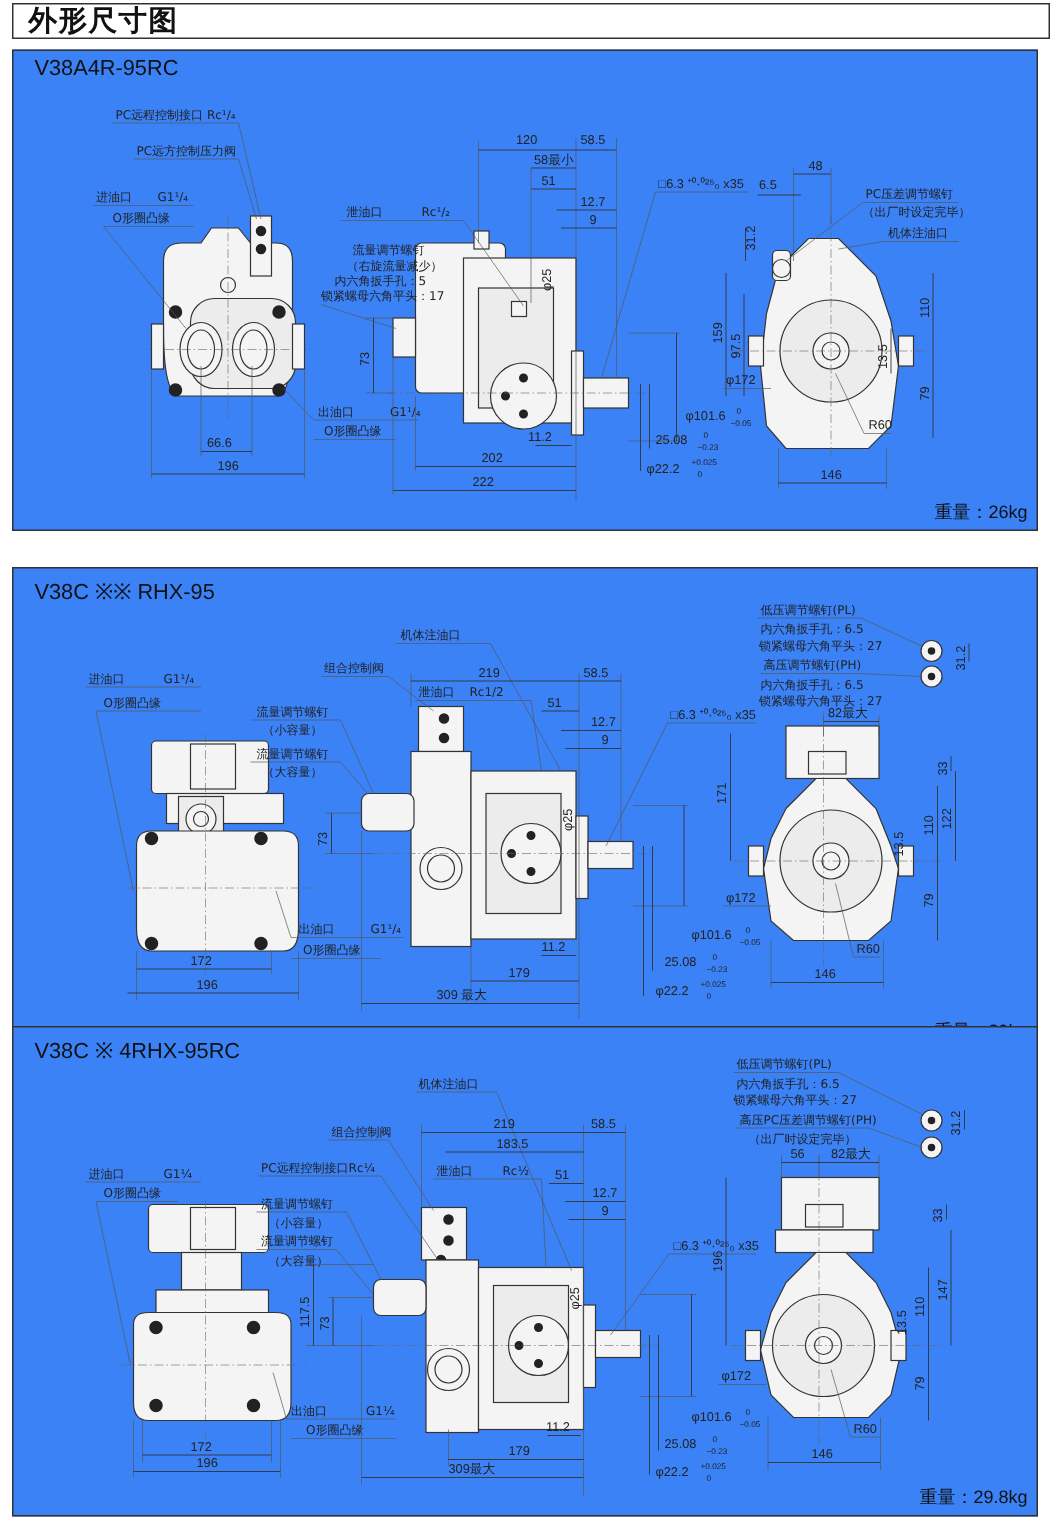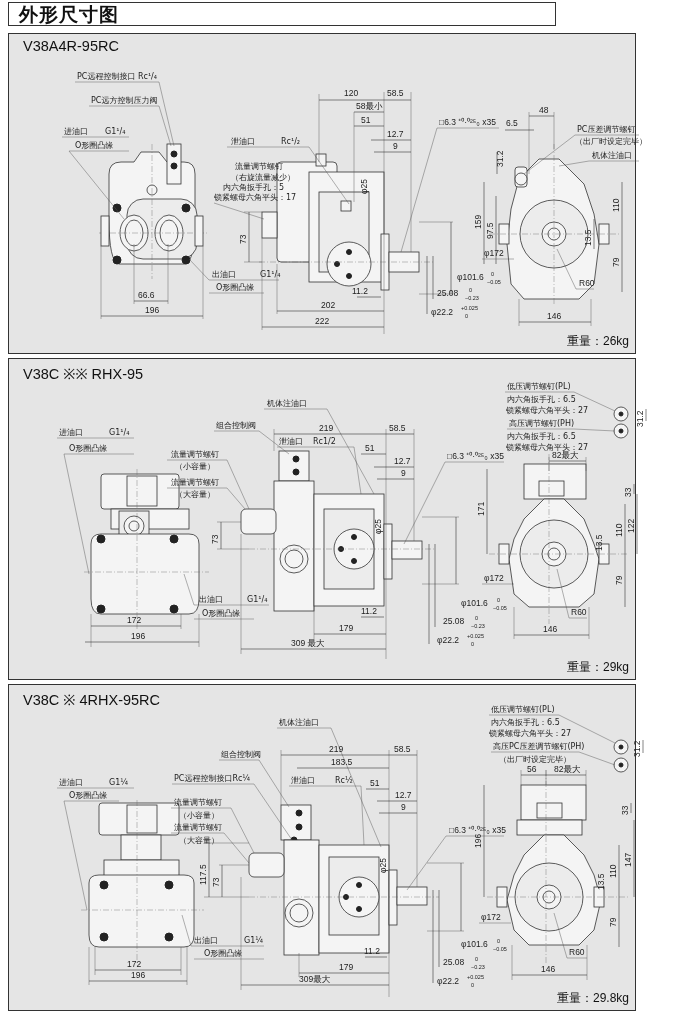--- a/index.html
+++ b/index.html
@@ -1,19 +1,19 @@
 <!DOCTYPE html>
 <html><head>
 <meta charset="utf-8">
 <style>
   html,body{margin:0;padding:0;background:#fff;}
   body{width:700px;height:1015px;position:relative;overflow:hidden;font-family:"DejaVu Sans",sans-serif;color:#111;}
-  .header{position:absolute;left:8px;top:2px;width:548px;height:24px;border:1.5px solid #333;box-sizing:border-box;}
+  .header{position:absolute;left:8px;top:2px;width:692px;height:24px;border:1.5px solid #333;box-sizing:border-box;}
   .header-title{position:absolute;left:10px;top:0px;font-size:19px;font-weight:bold;letter-spacing:1px;line-height:23px;}
-  .panel{position:absolute;left:8px;width:628px;border:1.5px solid #333;box-sizing:border-box;background:#e5e5e5;}
+  .panel{position:absolute;left:8px;width:684px;border:1.5px solid #333;box-sizing:border-box;background:#3b82f6;}
   .panel-title{position:absolute;left:14px;top:4px;font-size:14.5px;font-family:"Liberation Sans",sans-serif;}
   .panel-weight{position:absolute;right:6px;bottom:3px;font-size:12px;font-family:Liberation Sans, sans-serif;}
   .panel svg{position:absolute;left:0;top:0;}
   svg text{font-family:"DejaVu Sans",sans-serif;fill:#222;}
   .lbl{font-size:8px;}
   .dim{font-size:8.5px;font-family:"Liberation Sans",sans-serif;}
   .sm{font-size:5.5px;font-family:"Liberation Sans",sans-serif;}
   .ln{stroke:#333;stroke-width:0.6;fill:none;}
   .thin{stroke:#555;stroke-width:0.45;fill:none;}
   .body{stroke:#333;stroke-width:0.8;fill:#f4f4f4;}
@@ -197,21 +197,21 @@
     <text class="dim" x="570" y="252">R60</text>
     <line class="thin" x1="567" y1="255" x2="585" y2="255"></line>
       <line class="thin" x1="567" y1="255" x2="548" y2="215"></line>
     <line class="thin" x1="510" y1="265" x2="510" y2="292"></line>
       <line class="thin" x1="582" y1="265" x2="582" y2="292"></line>
     <line class="ln" x1="510" y1="288" x2="582" y2="288"></line>
       <text class="dim" x="538" y="285">146</text>
   </svg>
 </div>
 
-<div class="panel" style="top:358px;height:322px;">
+<div class="panel" style="top:378px;height:322px;">
   <span class="panel-title">V38C ※※ RHX-95</span>
   <span class="panel-weight">重量：29kg</span>
   <svg width="684" height="322">
     <g>
       <rect class="body" x="92" y="115" width="78" height="35" rx="3"></rect>
       <rect class="body" x="118" y="117" width="30" height="30"></rect>
       <rect class="body" x="102" y="150" width="78" height="20"></rect>
       <rect class="body2" x="110" y="152" width="30" height="30"></rect>
       <circle class="body" cx="125" cy="167" r="10"></circle>
         <circle class="body" cx="125" cy="167" r="5"></circle>

